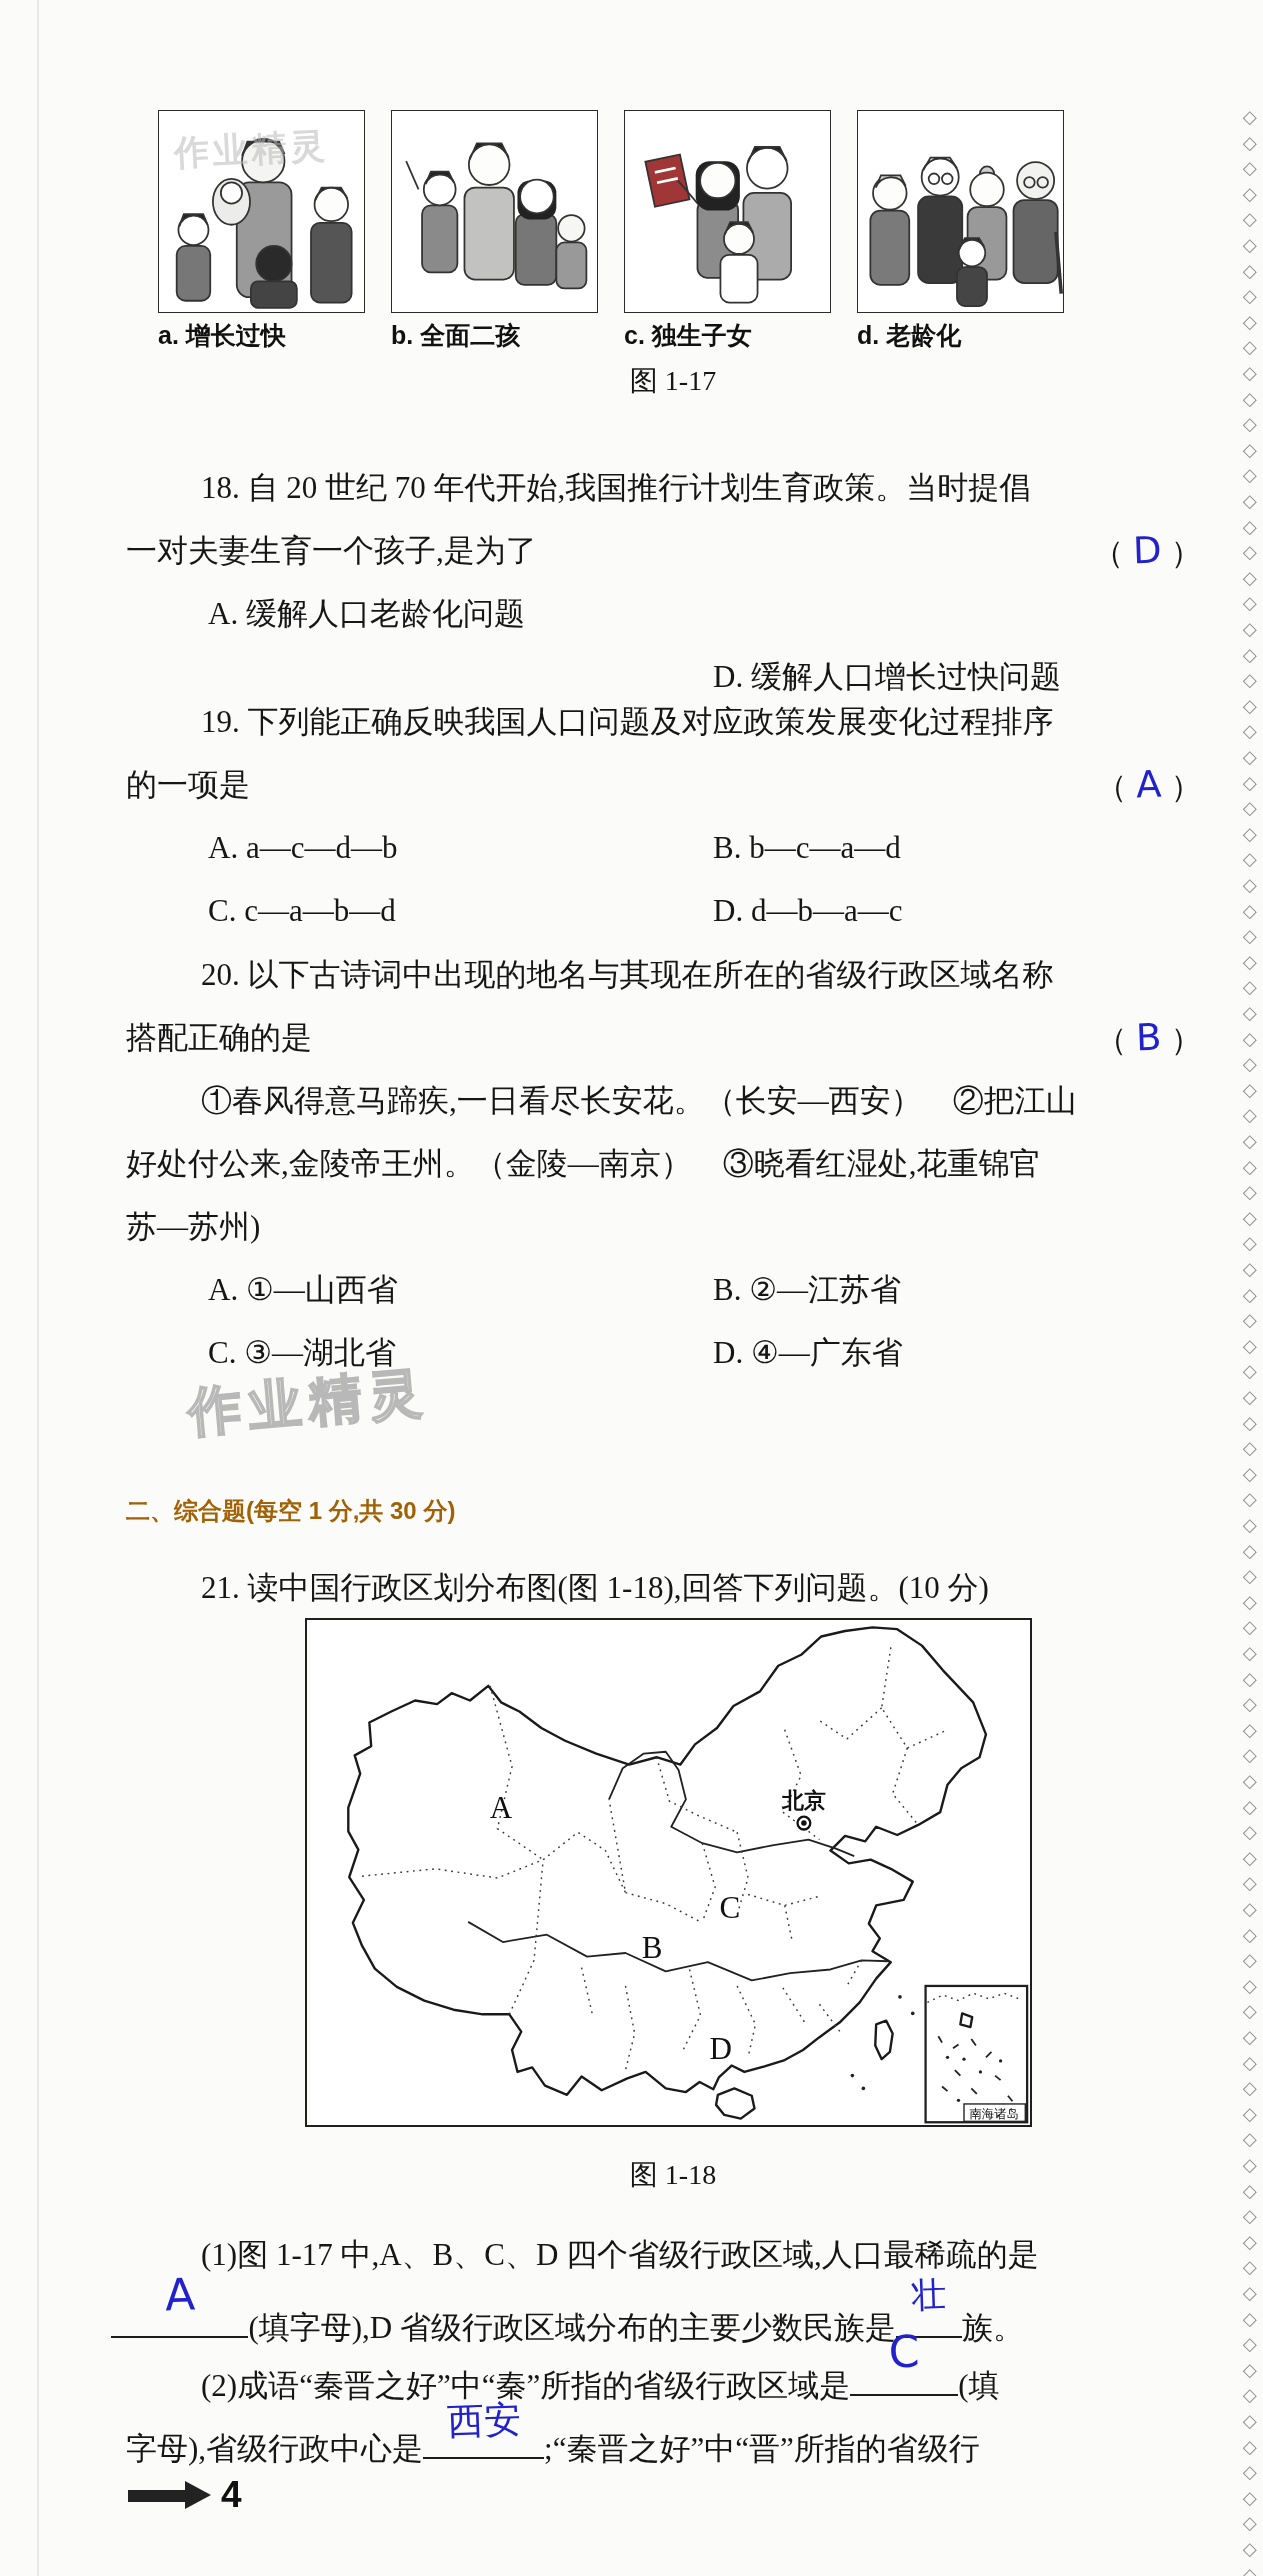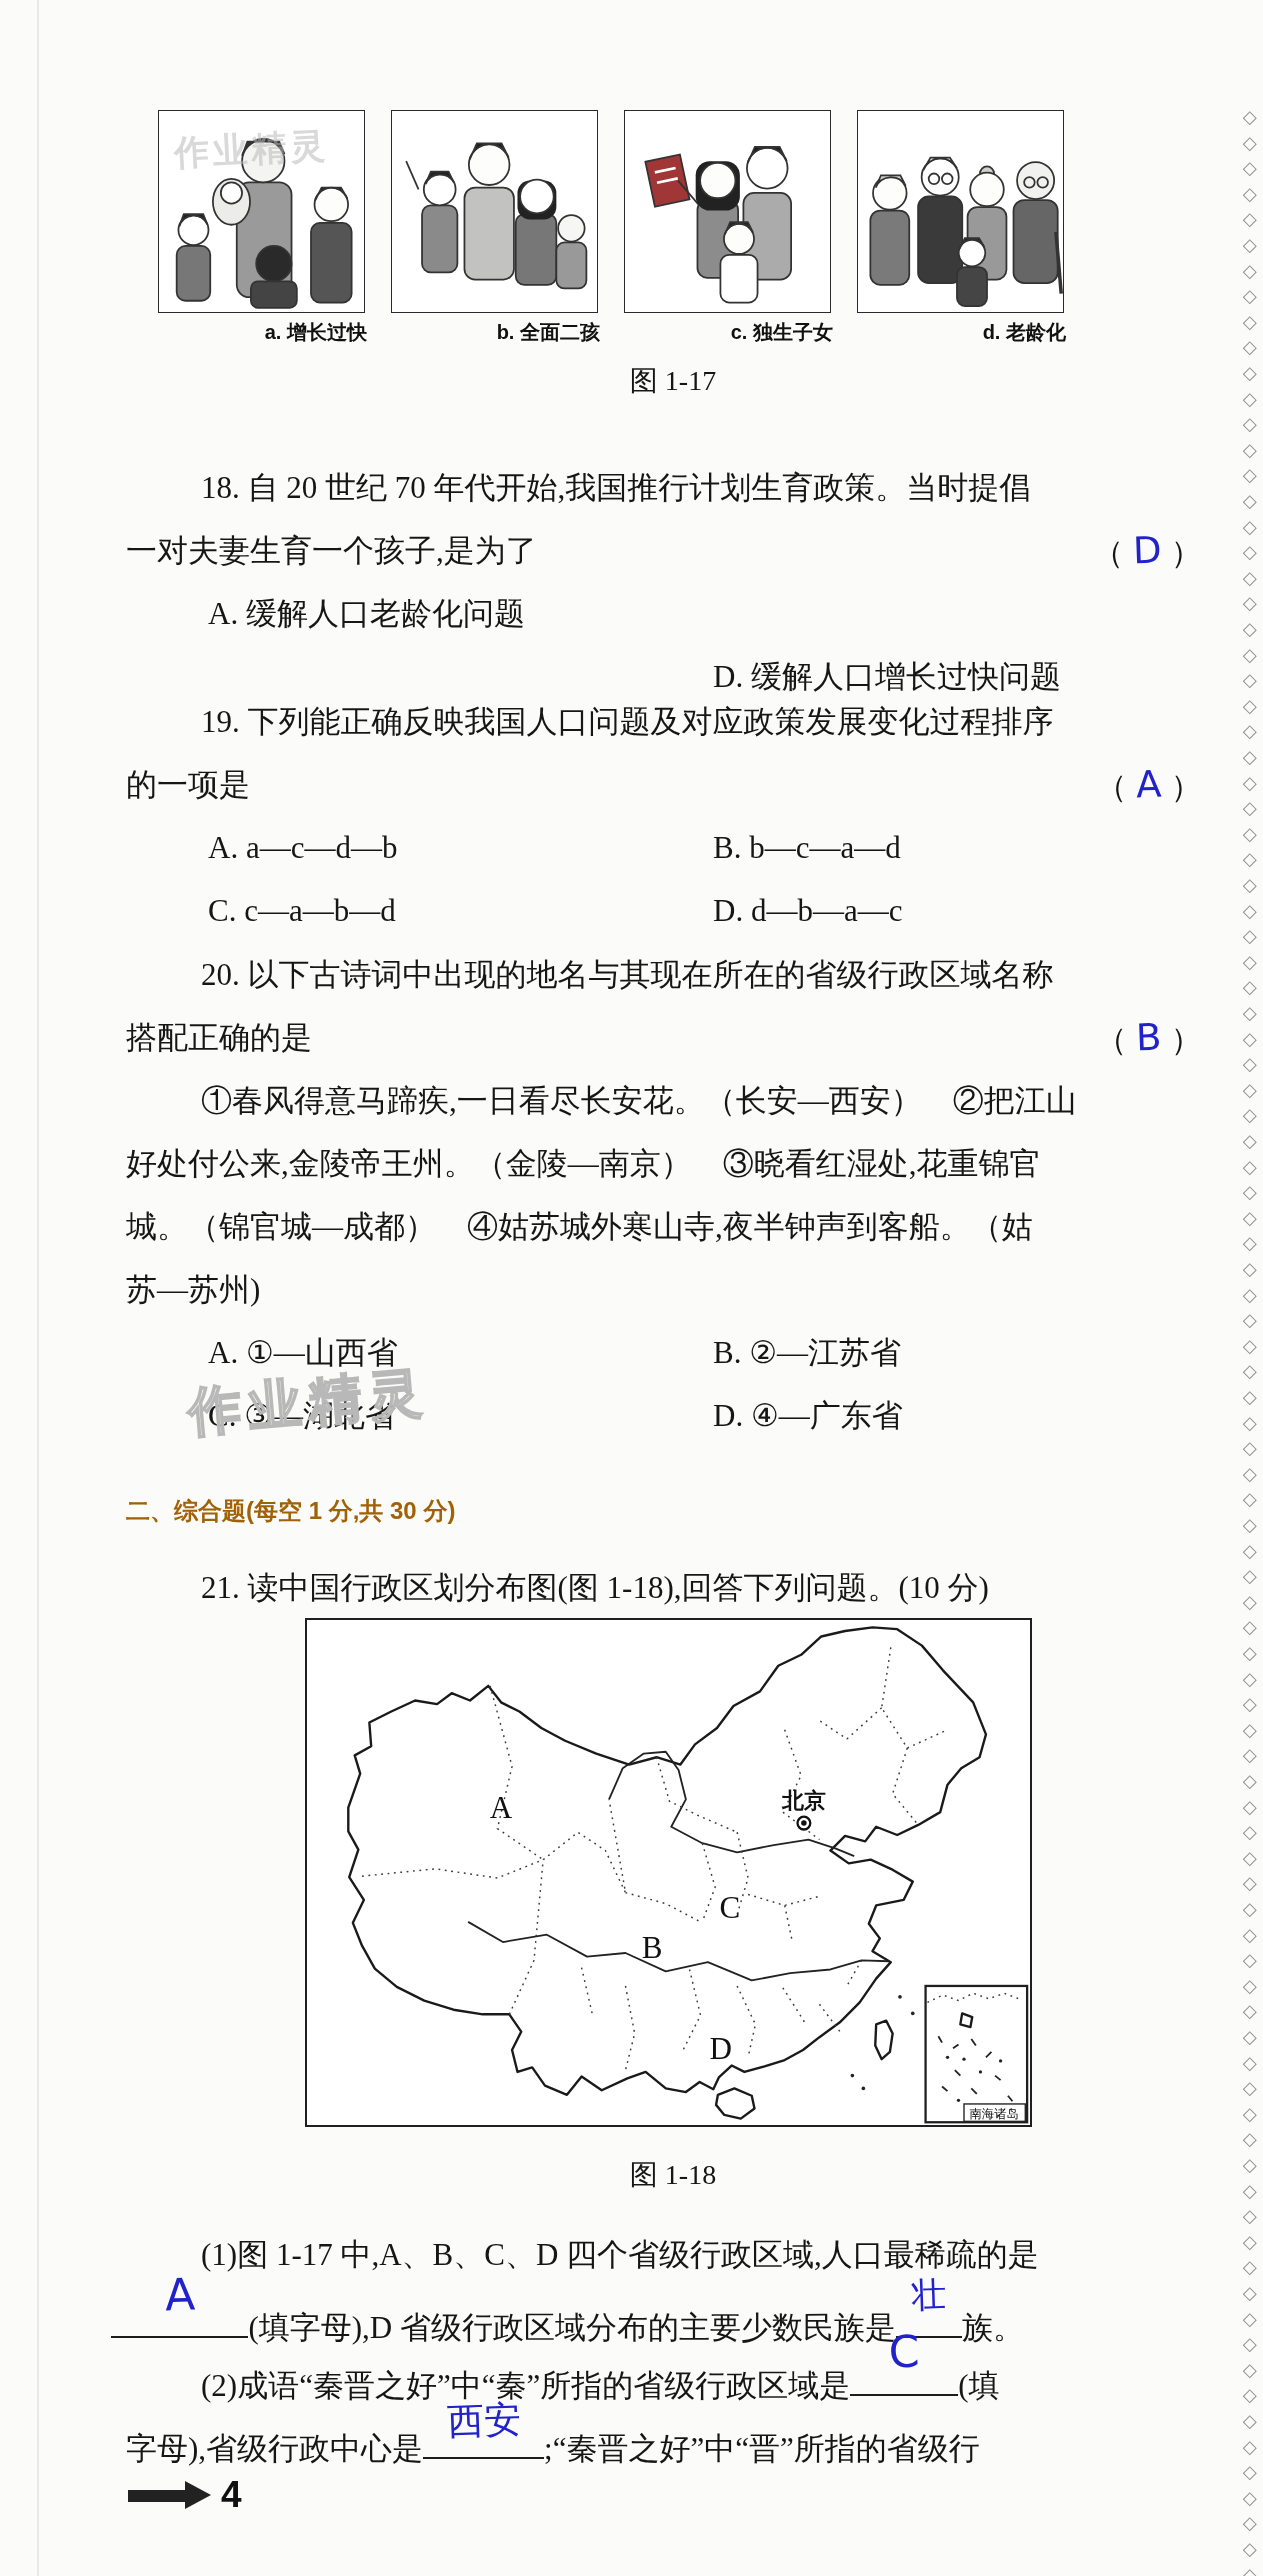--- a/index.html
+++ b/index.html
@@ -6,22 +6,22 @@
   .page{position:relative;width:1264px;height:2576px;background:#fbfbf9;overflow:hidden;
         font-family:"Liberation Serif","DejaVu Serif",serif;color:#161616;}
   .page-edge{position:absolute;left:37px;top:0;bottom:0;width:1.8px;background:rgba(0,0,0,0.07);}
   .diamonds{position:absolute;right:3.7px;top:106px;writing-mode:vertical-rl;
             font-family:"DejaVu Sans",sans-serif;font-size:18.3px;letter-spacing:4.6px;
             color:#8d8d8d;user-select:none;}
   
   .fig-row{position:absolute;left:158px;top:110px;display:flex;gap:24px;}
   .panel{width:209px;}
   .panel .box{width:205px;height:201px;border:1.8px solid #2a2a2a;background:#fff;overflow:hidden;}
-  .panel .lbl{margin-top:6.4px;text-align:right;font-family:"Liberation Sans",sans-serif;
-              font-weight:700;font-size:20px;color:#111;}
+  .panel .lbl{margin-top:6.4px;text-align:left;font-family:"Liberation Sans",sans-serif;
+              font-weight:700;font-size:25px;color:#111;}
   .caption{position:absolute;left:126px;width:1094px;text-align:center;font-size:28px;}
   
   .tblock{position:absolute;left:126px;width:1094px;font-size:31px;line-height:63px;}
   .line{position:relative;white-space:nowrap;}
   .ind{padding-left:75px;}
   .ansbox{position:absolute;right:18.3px;top:0;font-size:31px;}
   .ansbox .ans{display:inline-block;margin:0 9.2px;}
   .ans{color:#2222cc;font-family:"DejaVu Sans",sans-serif;font-size:37px;transform:rotate(-2deg);}
   .opts{position:relative;height:63px;}
   .optA{position:absolute;left:82px;}
@@ -194,21 +194,20 @@
   </div>
 
   <div class="tblock" style="top:943px;">
     <div class="line ind">20. 以下古诗词中出现的地名与其现在所在的省级行政区域名称</div>
     <div class="line">
       <span>搭配正确的是</span>
       <span class="ansbox"><span>（</span><span class="ans">B</span><span>）</span></span>
     </div>
     <div class="line ind">①春风得意马蹄疾,一日看尽长安花。（长安—西安）　②把江山</div>
     <div class="line">好处付公来,金陵帝王州。（金陵—南京）　③晓看红湿处,花重锦官</div>
-    <div class="line">城。（锦官城—成都）　④姑苏城外寒山寺,夜半钟声到客船。（姑</div>
     <div class="line">苏—苏州)</div>
     <div class="opts">
       <span class="optA">A. ①—山西省</span>
       <span class="optB">B. ②—江苏省</span>
     </div>
     <div class="opts">
       <span class="optA">C. ③—湖北省</span>
       <span class="optB">D. ④—广东省</span>
     </div>
   </div>

